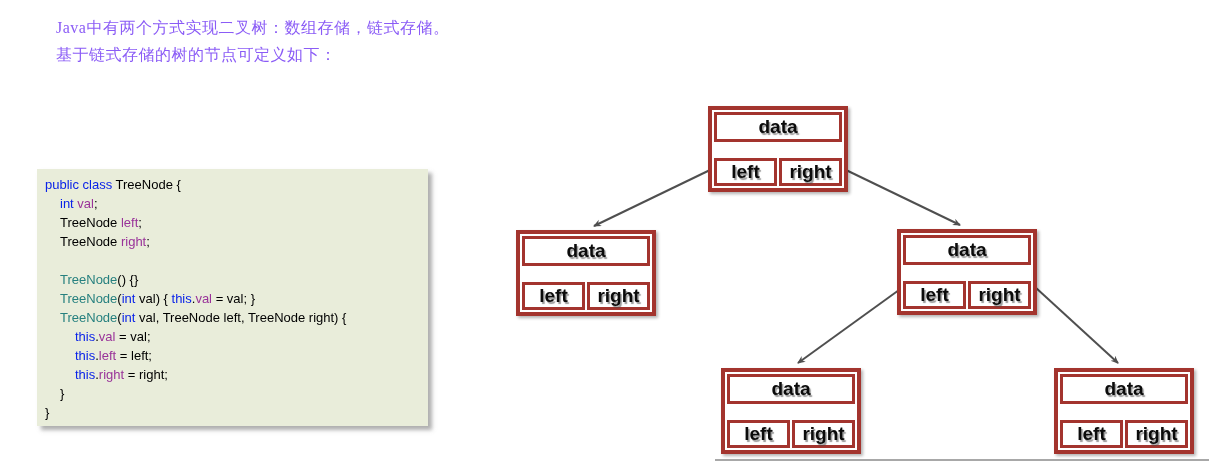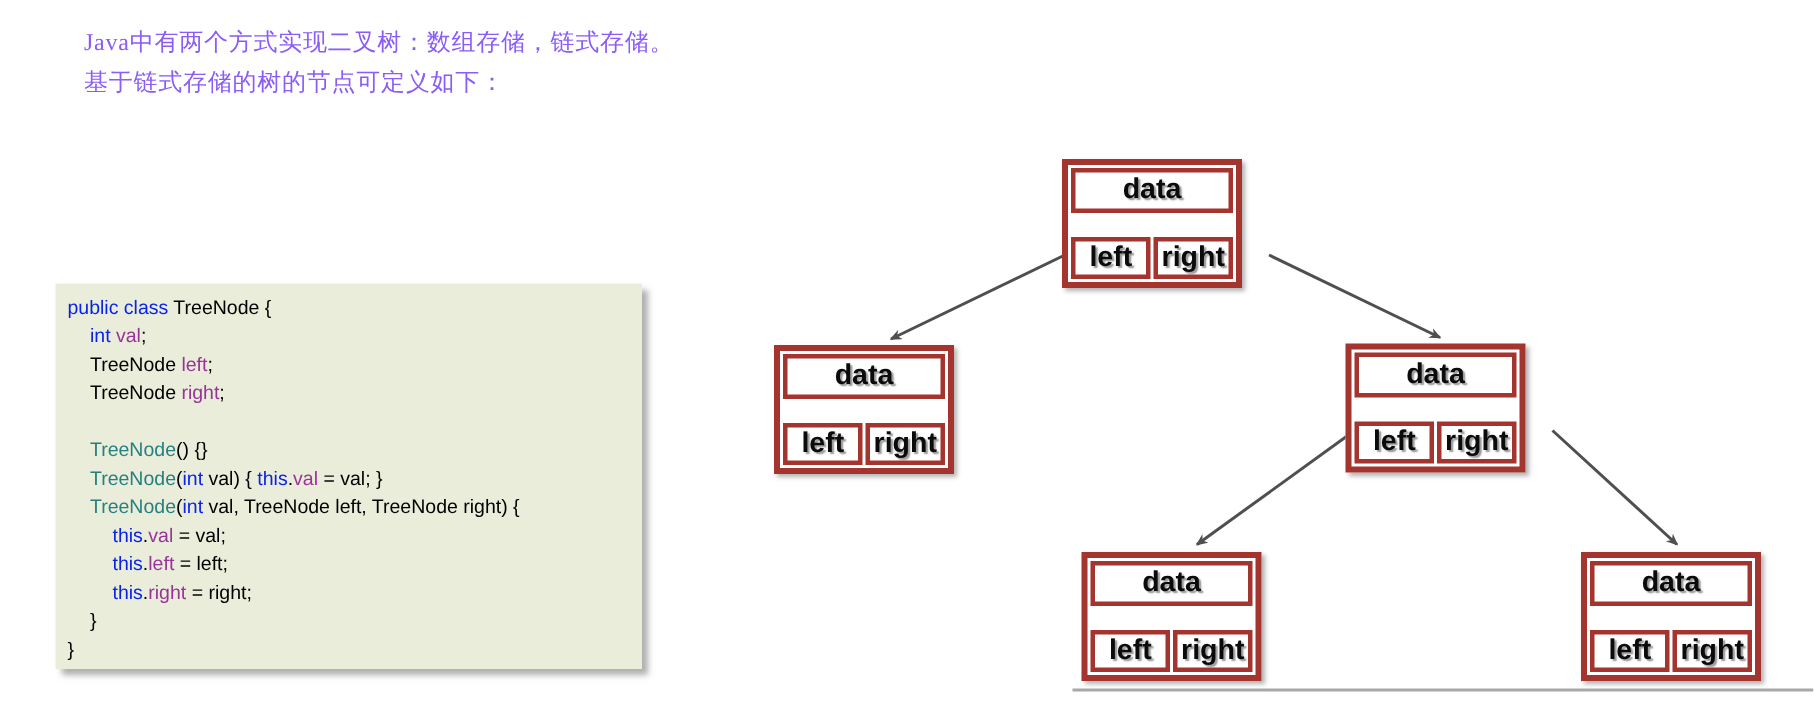--- a/index.html
+++ b/index.html
@@ -26,21 +26,21 @@
     white-space: nowrap;
     margin-left: 16px;
   }
   .intro-line.l1 { top: 18px; }
   .intro-line.l2 { top: 45px; }
 
   
   .code-block {
     position: absolute;
     left: 37px;
-    top: 189px;
+    top: 169px;
     width: 391px;
     height: 257px;
     box-sizing: border-box;
     background: var(--code-bg, #e9edda);
     box-shadow: 4px 4px 4px rgba(110,110,110,0.55);
     padding: 6px 8px;
     font-family: "Liberation Sans", sans-serif;
     font-size: 13px;
     line-height: 19px;
     color: var(--plain, #000);
@@ -64,21 +64,21 @@
     left: 0; top: 0;
     width: 1209px;
     height: 468px;
   }
   .arrows-svg line {
     stroke: var(--arrow, #4f4f4f);
     stroke-width: 2;
   }
   .tnode {
     position: absolute;
-    width: 120px;
+    width: 140px;
     height: 86px;
     box-sizing: border-box;
     background: #ffffff;
     border: 4px solid var(--node-border, #a3342e);
     box-shadow: 2px 2px 3px rgba(0,0,0,0.30);
     padding: 2px;
     display: flex;
     flex-direction: column;
     gap: 16px;
   }

